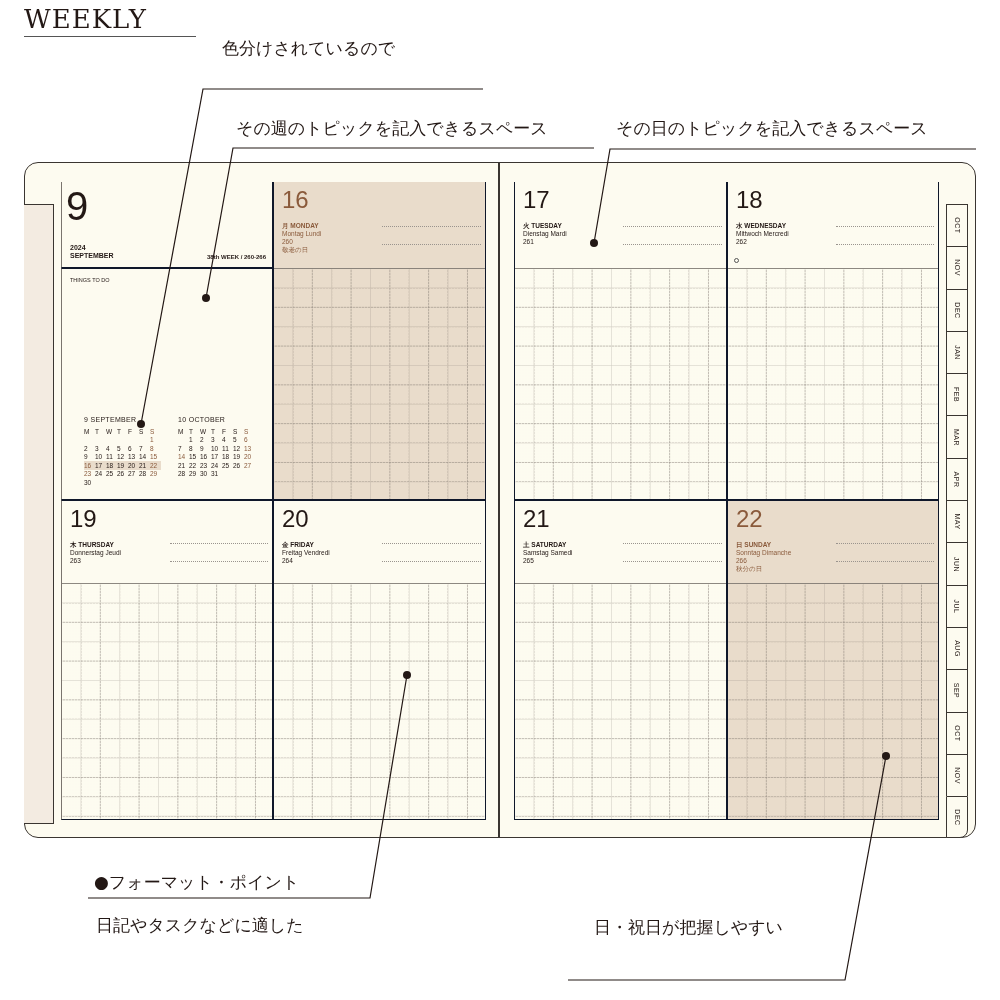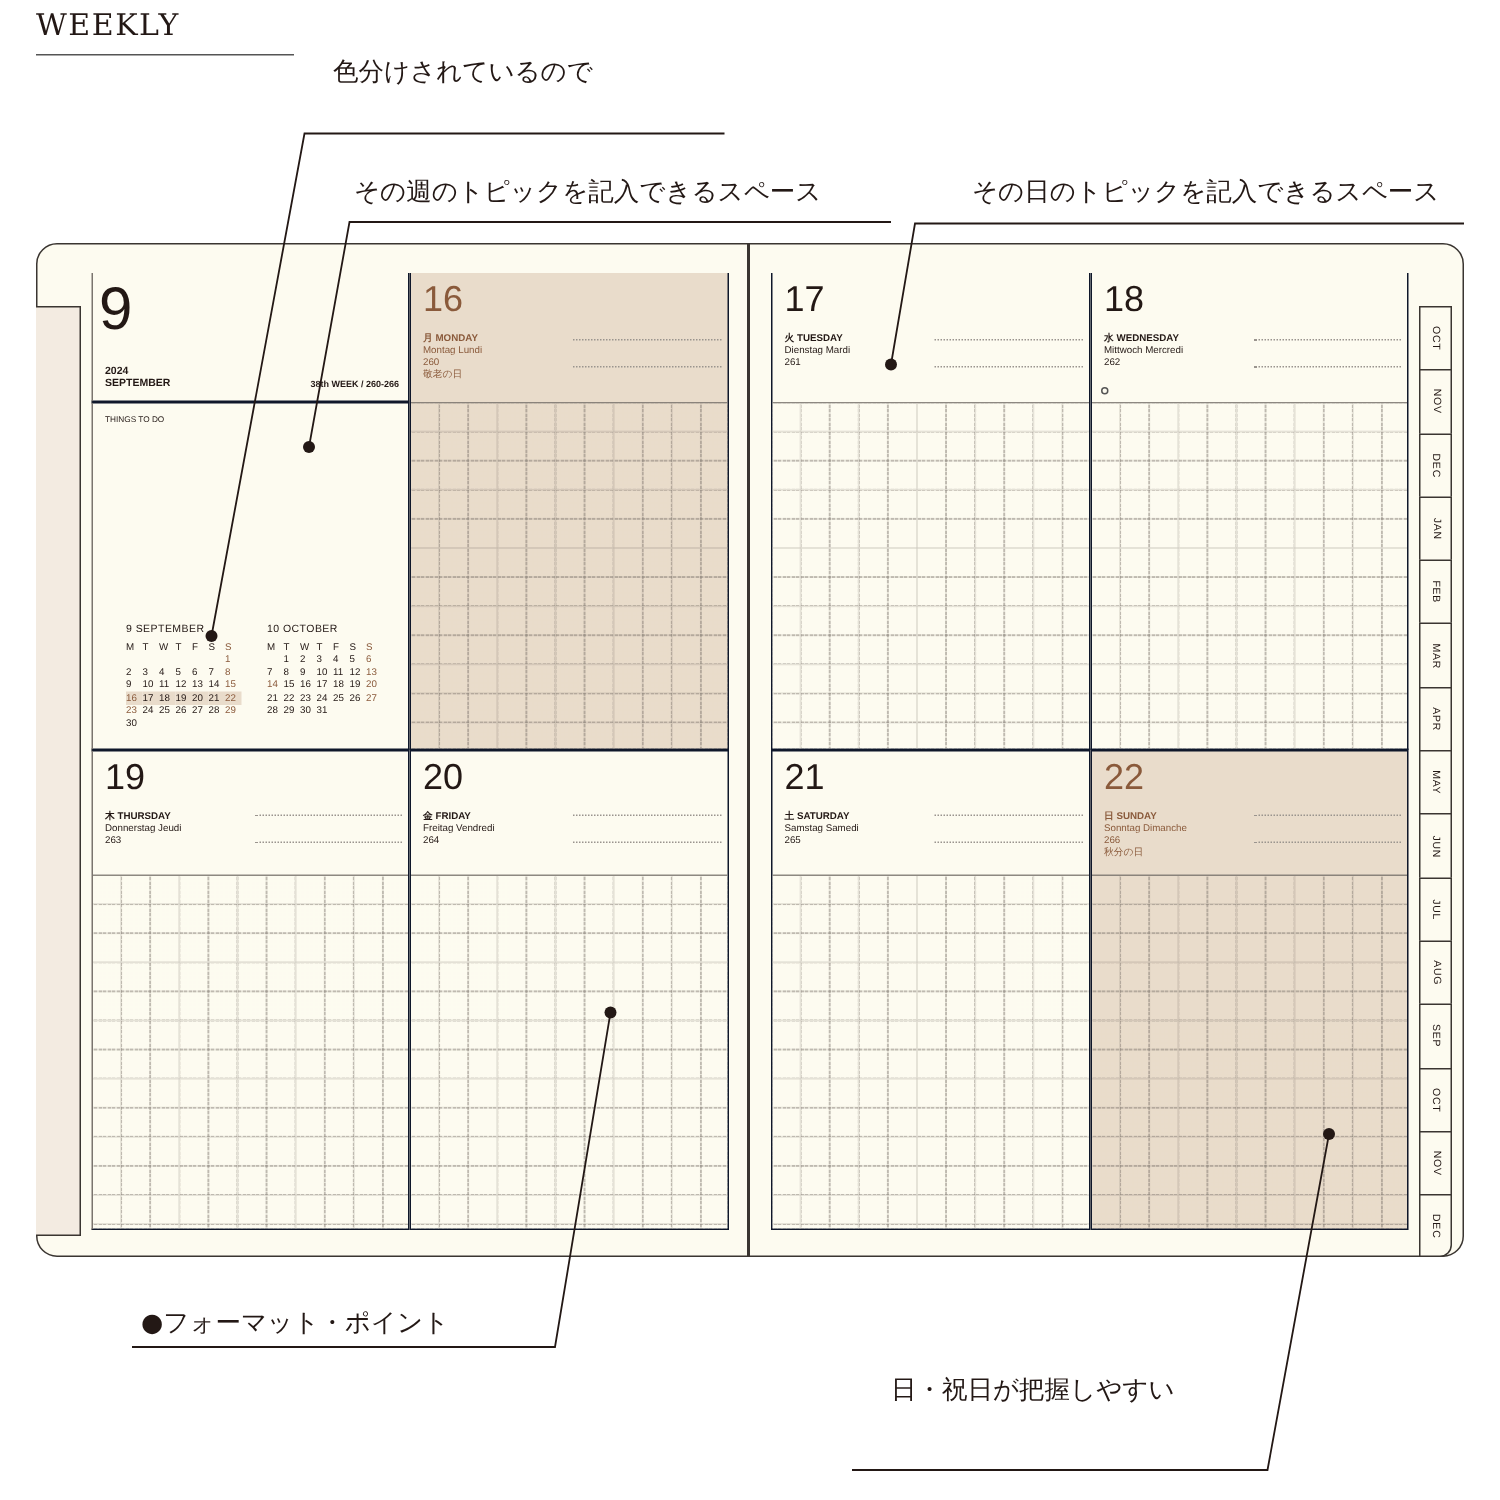--- a/index.html
+++ b/index.html
@@ -1,18 +1,18 @@
 <!DOCTYPE html>
 <html><head>
 <meta charset="utf-8">
 <style>
   *{box-sizing:border-box;margin:0;padding:0}
   body{width:1000px;height:1000px;background:#fff;position:relative;overflow:hidden;font-family:"DejaVu Sans","Liberation Sans",sans-serif;color:#231815}
   .abs{position:absolute}
-  .title{left:24px;top:4px;font-family:"DejaVu Serif","Liberation Serif",serif;font-size:20px;letter-spacing:1px;color:#231815}
+  .title{left:24px;top:4px;font-family:"DejaVu Serif","Liberation Serif",serif;font-size:26px;letter-spacing:1px;color:#231815}
   .title-rule{left:24px;top:36px;width:172px;height:1px;background:#555}
   .callout{font-size:17px;color:#231815;line-height:28px;white-space:nowrap}
   .leader{stroke:#231815;stroke-width:1.2;fill:none}
   .dot{fill:#231815}
   
   .book{left:24px;top:162px;width:952px;height:676px;border:1.5px solid #3a3531;border-radius:14px;background:#fdfbf0}
   .spine-left{left:24px;top:204px;width:30px;height:620px;border:1.5px solid #3a3531;border-left:none;background:#f3ebe1}
   .page{background:#fdfbf0}
   .cell{position:absolute;border:1px solid #0f172a;overflow:hidden}
   .shaded{background:#e9dccb}
@@ -46,21 +46,21 @@
 </head>
 <body>
 
 <div class="abs title">WEEKLY</div>
 <div class="abs title-rule"></div>
 
 <div class="abs callout" style="left:222px;top:34px">
   <div>色分けされているので</div>
 </div>
 <div class="abs callout" style="left:236px;top:114px">その週のトピックを記入できるスペース</div>
-<div class="abs callout" style="left:648px;top:114px">その日のトピックを記入できるスペース</div>
+<div class="abs callout" style="left:616px;top:114px">その日のトピックを記入できるスペース</div>
 
 <div class="abs book"></div>
 <div class="abs spine-left"></div>
 
 <div class="abs" style="left:498px;top:162px;width:2px;height:676px;background:#3a3531"></div>
 
 <div class="cell page" style="left:61px;top:182px;width:212px;height:86px;border-top:none;border-left:1.5px solid #7a746e">
   <div style="position:absolute;left:4px;top:0;font-size:40px;font-family:'Liberation Sans',sans-serif;line-height:48px">9</div>
   <div style="position:absolute;left:8px;top:62px;font-size:7px;font-weight:bold;font-family:'Liberation Sans',sans-serif;line-height:8px">
     <div>2024</div>
@@ -354,16 +354,17 @@
 
   <polyline class="leader" points="88,898 370,898 407,675"></polyline>
   <circle class="dot" cx="407" cy="675" r="4"></circle>
 
   <polyline class="leader" points="568,980 845,980 886,756"></polyline>
   <circle class="dot" cx="886" cy="756" r="4"></circle>
 </svg>
 
 <div class="abs callout" style="left:94px;top:868px;font-size:17px">●フォーマット・ポイント</div>
 <div class="abs callout" style="left:96px;top:912px;line-height:27px">
+  <div>日記やタスクなどに適した</div>
 </div>
 <div class="abs callout" style="left:594px;top:914px;line-height:27px">
   <div>日・祝日が把握しやすい</div>
 </div>
 
 </body></html>

